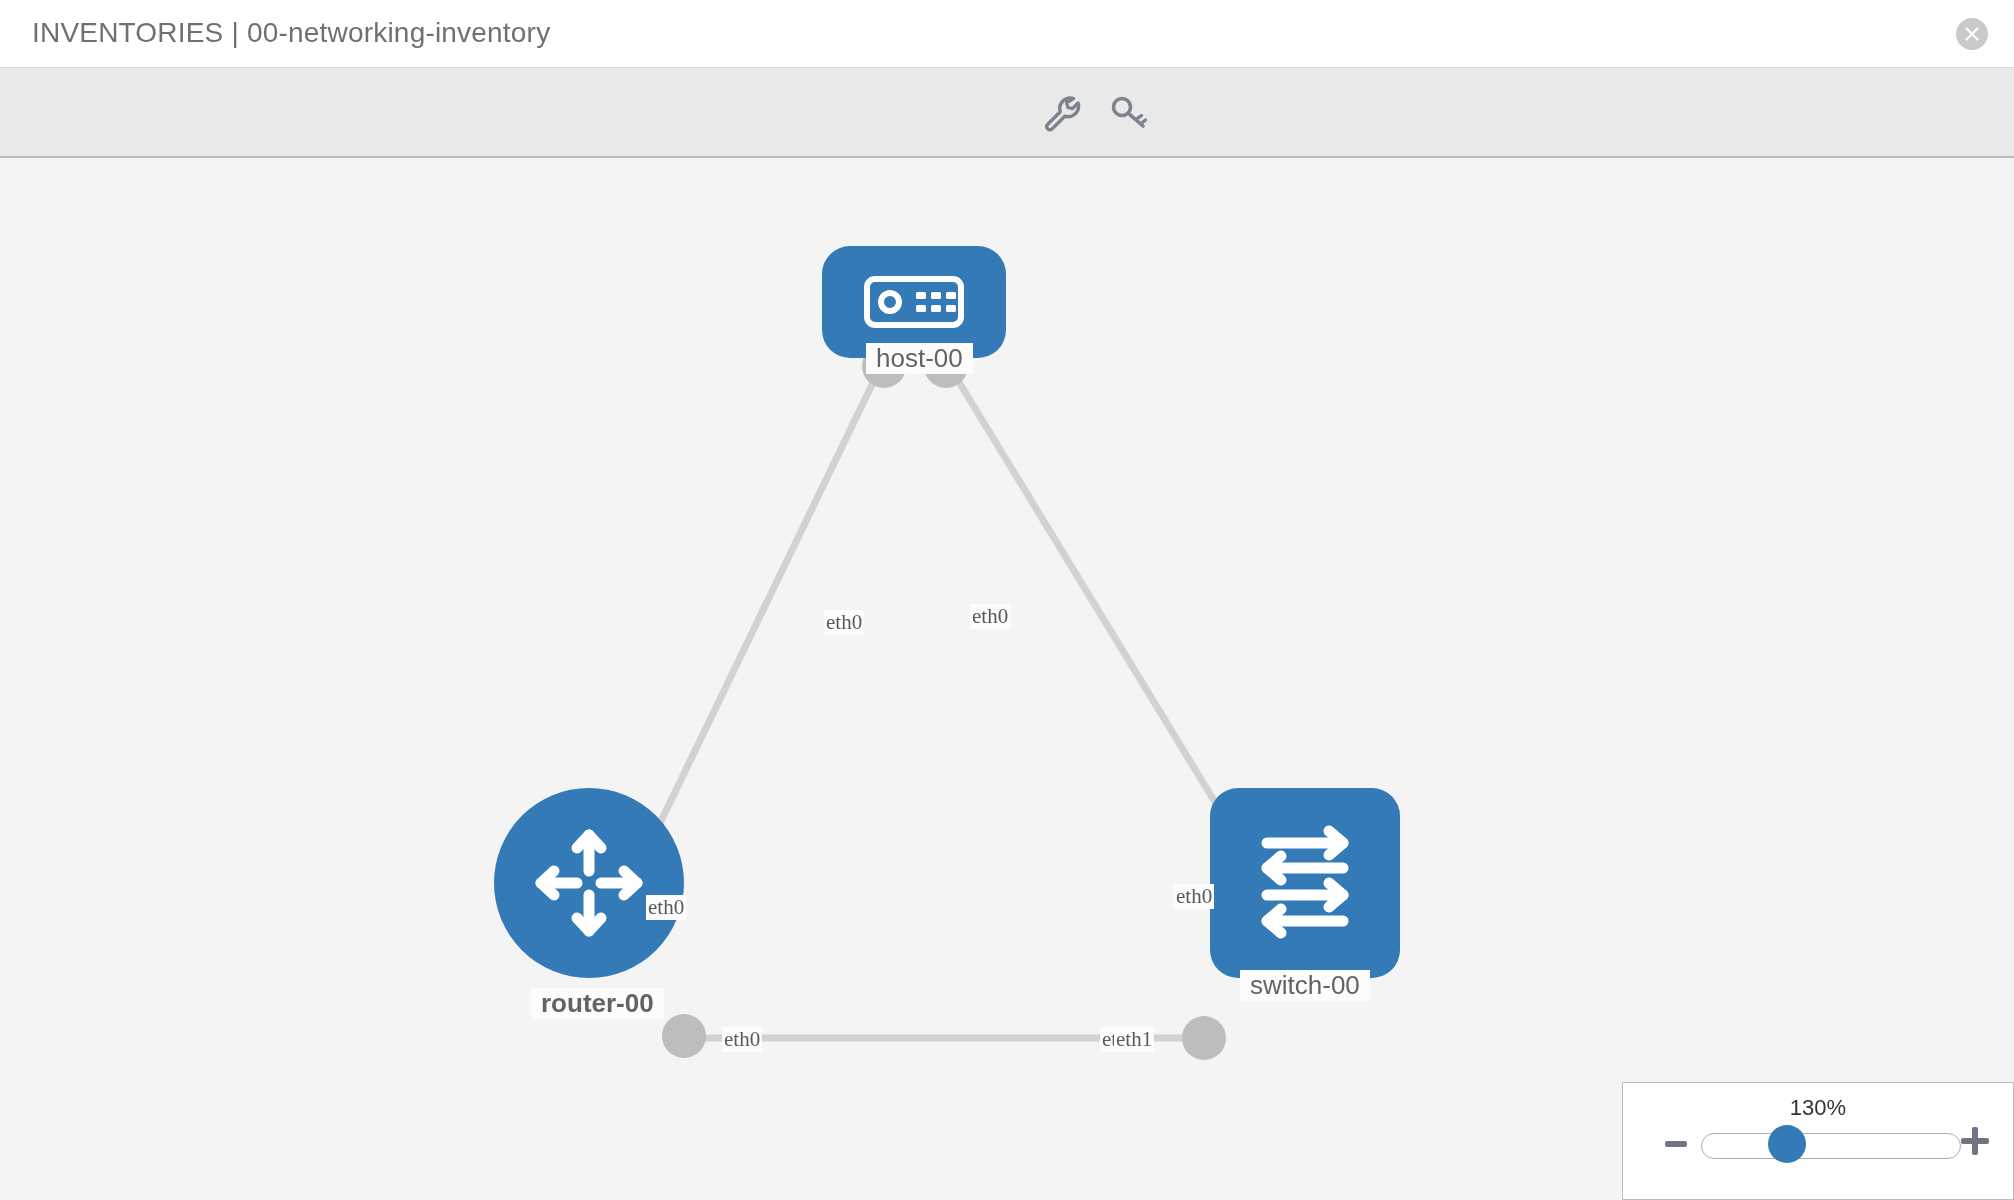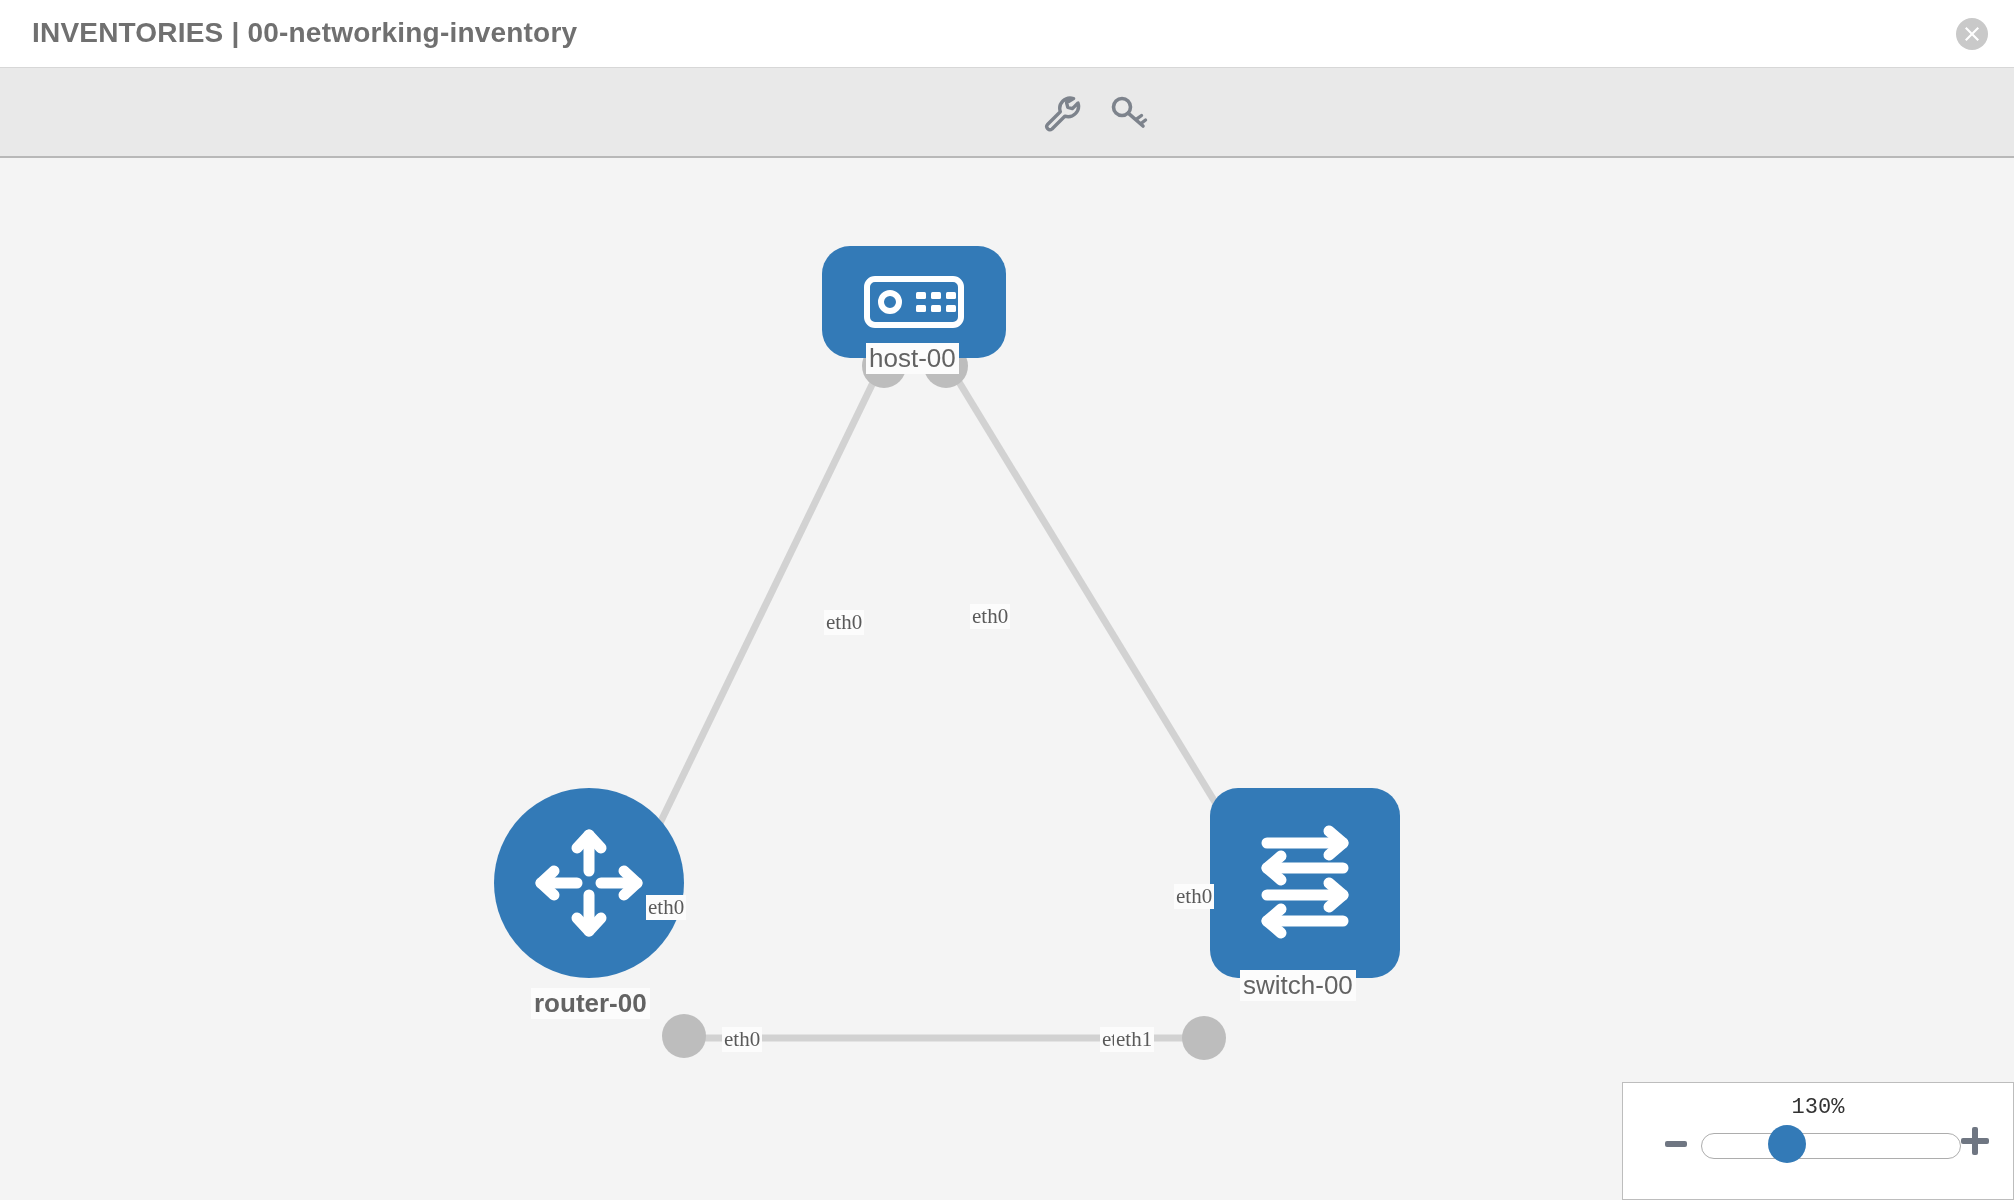--- a/index.html
+++ b/index.html
@@ -11,21 +11,21 @@
   }
   #app { position: relative; width: 2014px; height: 1200px; background: #f4f4f4; }
 
   
   .header {
     position: absolute; left: 0; top: 0; width: 2014px; height: 68px;
     background: #ffffff; border-bottom: 1px solid #d7d7d7;
   }
   .header-title {
     position: absolute; left: 32px; top: 17px;
-    font-size: 28px; font-weight: bold; color: #707070;
+    font-size: 28px; font-weight: normal; color: #707070;
     letter-spacing: 0.2px; white-space: nowrap;
   }
   .close-btn {
     position: absolute; right: 26px; top: 18px;
     width: 32px; height: 32px; border-radius: 50%;
     background: #c9c9c9; cursor: pointer;
   }
   .close-btn svg { display: block; }
 
   
@@ -68,38 +68,38 @@
 
   .node { position: absolute; }
   .node-shape {
     position: absolute; background: #337ab7;
     display: flex; align-items: center; justify-content: center;
     cursor: pointer;
   }
   .node-label {
     position: absolute; white-space: nowrap;
     font-size: 26px; color: #636363;
-    background: #fcfcfc; padding: 0 3px; text-align: center;
+    background: #fcfcfc; padding: 0 10px; text-align: center;
   }
 
   .edge-label {
     position: absolute; white-space: nowrap;
     font-size: 21px; color: #5a5a5a;
     background: #fcfcfc; padding: 0 2px; font-family: Liberation Serif, serif;
   }
 
   
   .zoom-panel {
     position: absolute; left: 1622px; top: 1082px;
     width: 392px; height: 118px;
     background: #ffffff; border: 1px solid #bdbdbd;
   }
   .zoom-value {
     position: absolute; top: 12px; left: 0; width: 100%;
-    text-align: center; font-size: 22px; color: #333; font-family: Liberation Mono, monospace;
+    text-align: center; font-size: 22px; color: #333;
   }
   .zoom-minus, .zoom-plus {
     position: absolute; top: 48px; cursor: pointer;
   }
   .zoom-minus { left: 40px; }
   .zoom-plus  { right: 22px; top: 42px; }
   .zoom-track {
     position: absolute; left: 78px; top: 50px;
     width: 260px; height: 26px;
     border: 1px solid #adadad; border-radius: 13px; background: #fff;

